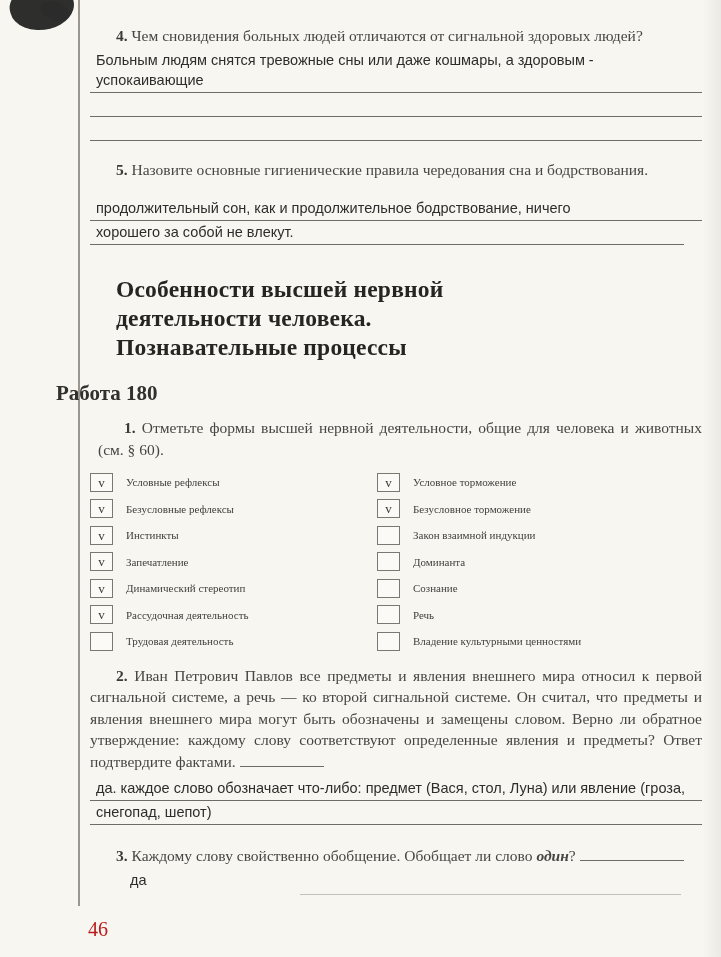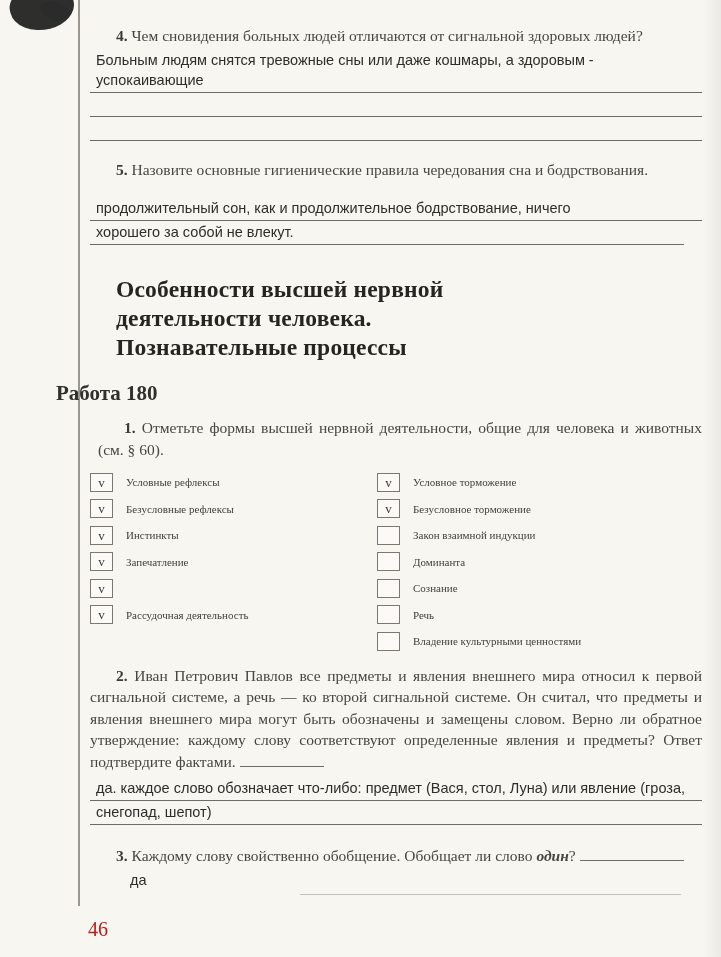--- a/index.html
+++ b/index.html
@@ -162,26 +162,33 @@
         <div class="chk-row">
           <span class="chk-box">
               <span class="chk-mark">v</span>
             </span>
           <span class="chk-label">Запечатление</span>
         </div>
         <div class="chk-row">
           <span class="chk-box">
               <span class="chk-mark">v</span>
             </span>
+          <span class="chk-label">Динамический стереотип</span>
         </div>
         <div class="chk-row">
           <span class="chk-box">
               <span class="chk-mark">v</span>
             </span>
           <span class="chk-label">Рассудочная деятельность</span>
+        </div>
+        <div class="chk-row">
+          <span class="chk-box">
+              <span class="chk-mark"></span>
+            </span>
+          <span class="chk-label">Трудовая деятельность</span>
         </div>
       </div>
       <div class="chk-col right">
         <div class="chk-row">
           <span class="chk-box">
               <span class="chk-mark">v</span>
             </span>
           <span class="chk-label">Условное торможение</span>
         </div>
         <div class="chk-row">

